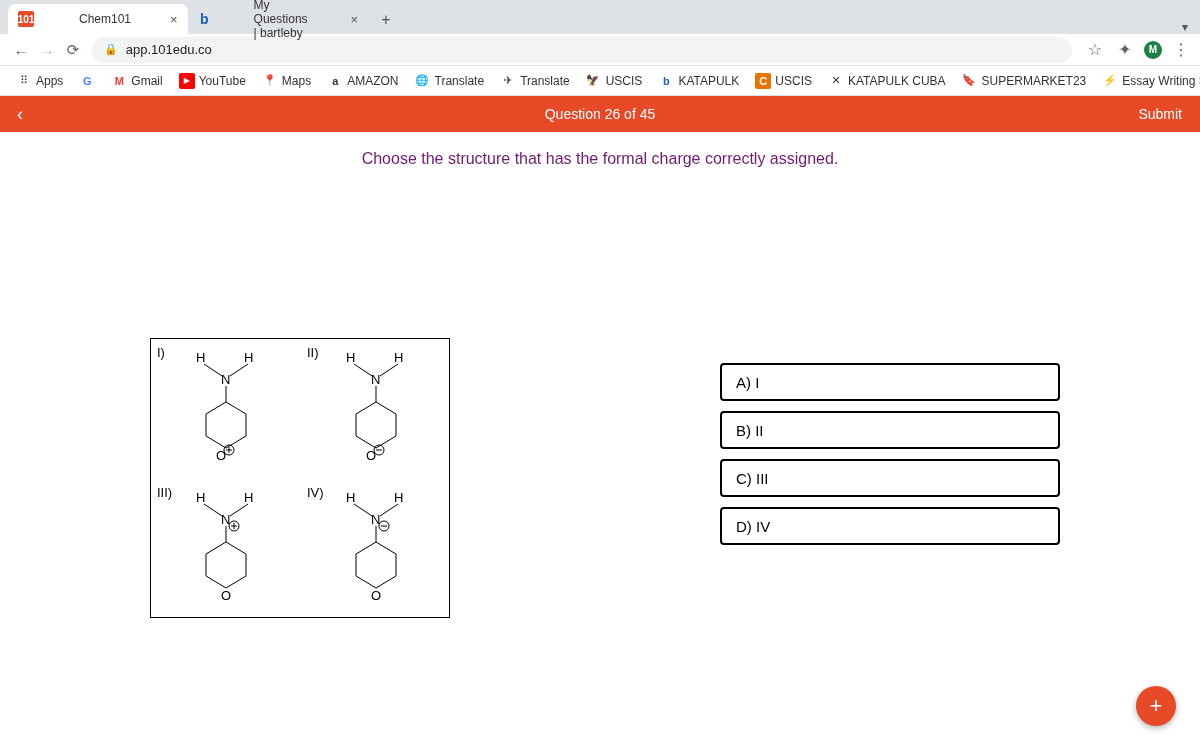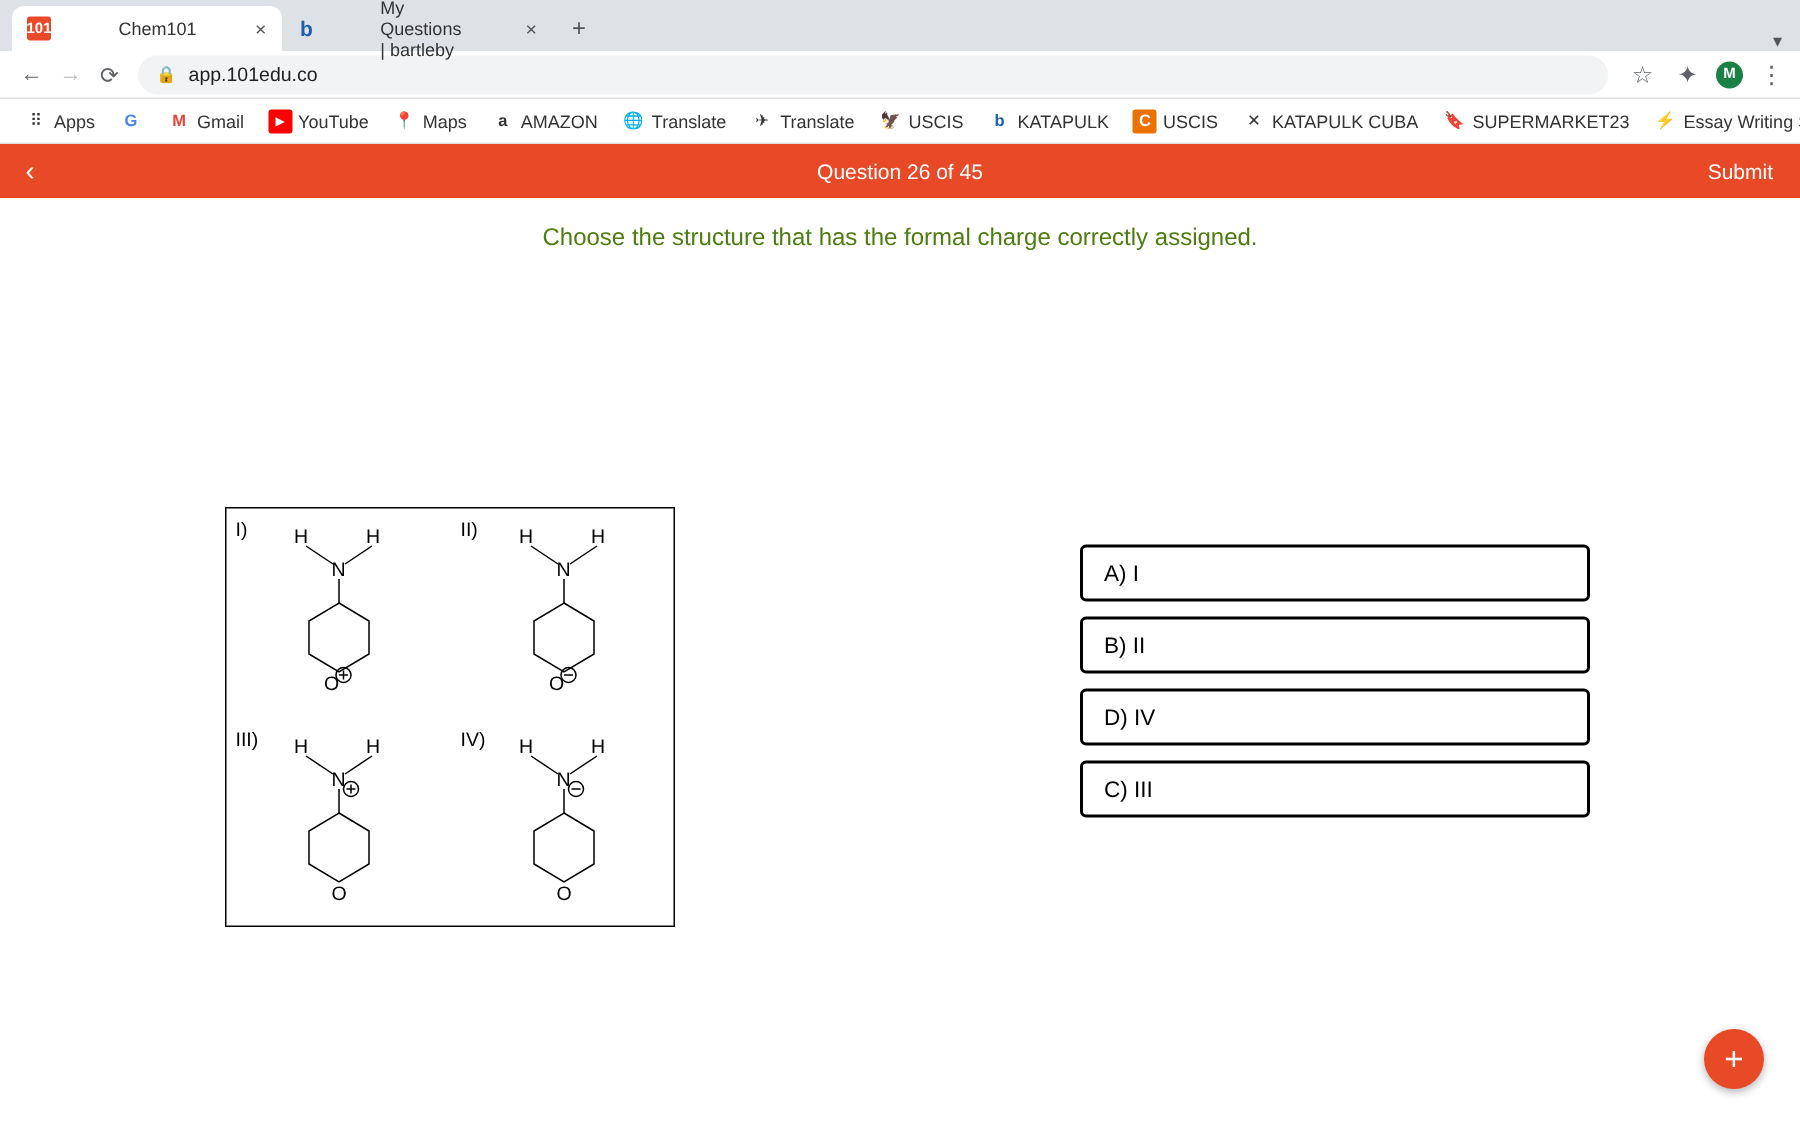--- a/index.html
+++ b/index.html
@@ -29,21 +29,21 @@
 .bm-bar .spacer { flex:1;}
 
 
 .app-header { height:36px; background:#e84a27; display:flex; align-items:center; color:#fff; }
 .back-arrow { width:40px; display:flex; align-items:center; justify-content:center; font-size:18px; height:100%;}
 .q-progress { position:absolute; left:50%; transform:translateX(-50%); font-size:14px;}
 .app-header .spacer { flex:1;}
 .submit { padding:0 18px; font-size:14px; height:100%; display:flex; align-items:center;}
 
 
-.prompt { text-align:center; font-size:16px; color:#4d7c0f; margin-top:18px; font-weight:500;}
+.prompt { text-align:center; font-size:16px; color:#701a75; margin-top:18px; font-weight:500;}
 .content { position:relative; width:100%; }
 
 .structures { position:absolute; left:150px; top:170px; border:1px solid #000; width:300px; height:280px; background:#fff;}
 .structures .cell { position:absolute; }
 .cell .lbl { position:absolute; left:6px; top:6px; font-size:13px; }
 
 .answers { position:absolute; left:720px; top:195px; width:340px; }
 .opt { border:2px solid #000; border-radius:4px; height:38px; display:flex; align-items:center; padding:0 14px; font-size:15px; margin-bottom:10px; cursor:pointer; }
 
 .fab { position:absolute; right:24px; bottom:24px; width:40px; height:40px; border-radius:50%; background:#e84a27; color:#fff; display:flex; align-items:center; justify-content:center; font-size:22px; box-shadow:0 2px 6px rgba(0,0,0,0.3);}
@@ -241,22 +241,22 @@
   </div>
 
   <div class="answers">
     <div class="opt">
         <span>A) I</span>
       </div>
     <div class="opt">
         <span>B) II</span>
       </div>
     <div class="opt">
+        <span>C) III</span>
+      </div>
+    <div class="opt">
         <span>D) IV</span>
       </div>
-    <div class="opt">
-        <span>C) III</span>
-      </div>
   </div>
 
 </div>
 
 <div class="fab">+</div>
 
 </body></html>

